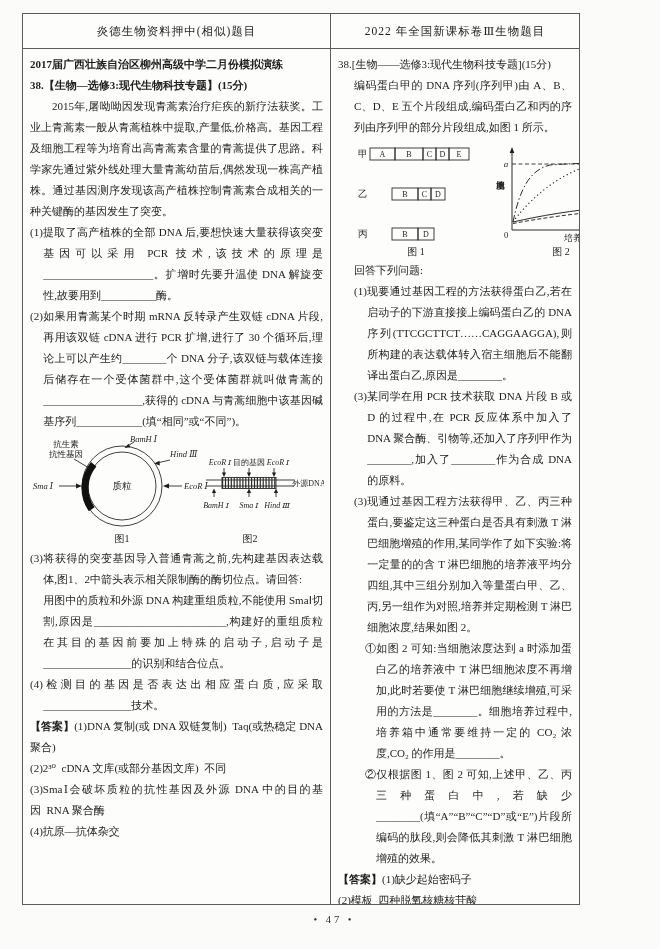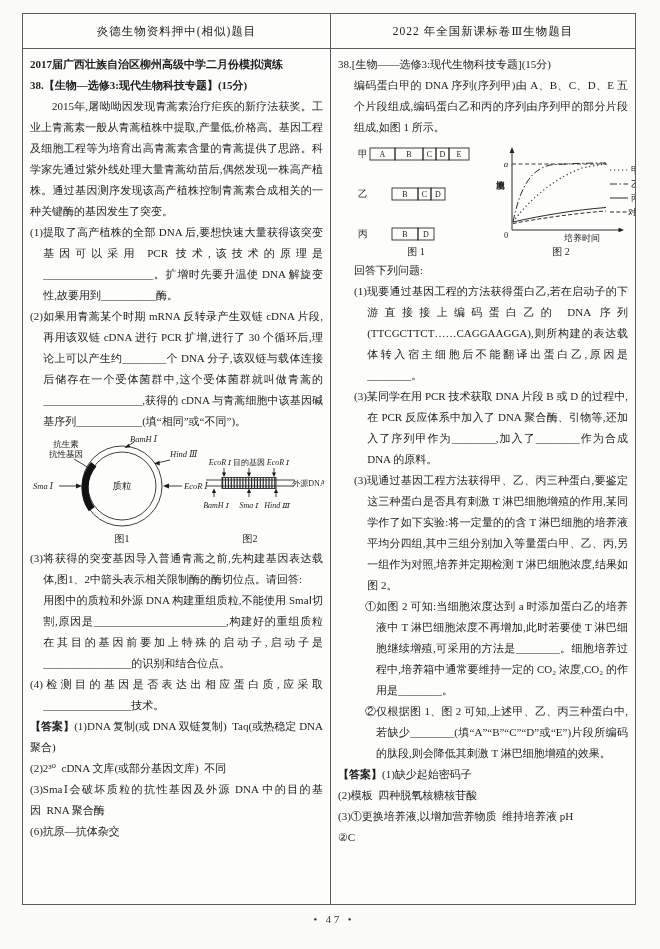--- a/index.html
+++ b/index.html
@@ -1,20 +1,20 @@
 <!DOCTYPE html>
 <html><head>
 <meta charset="utf-8">
 <style>
   html,body{margin:0;padding:0;}
   body{
     width:660px;height:949px;position:relative;background:#fbfbf9;
     font-family:"Liberation Serif","DejaVu Serif",serif;color:#1d1d1d;
   }
-  .sheet{position:absolute;left:22px;top:13px;width:614px;height:892px;
+  .sheet{position:absolute;left:22px;top:13px;width:558px;height:892px;
     border:1.4px solid #5c5c5c;box-sizing:border-box;background:#fdfdfc;
     display:grid;grid-template-columns:308px 1fr;grid-template-rows:35px 1fr;}
   .cell{box-sizing:border-box;}
   .hdr{border-bottom:1px solid #5c5c5c;display:flex;align-items:center;justify-content:center;
     font-size:11.5px;letter-spacing:1px;}
   .col-l{border-right:1px solid #5c5c5c;}
   .bodycell{padding:5px 7px 0 7px;font-size:11px;line-height:21px;text-align:justify;
     overflow:hidden;overflow-wrap:anywhere;}
   p{margin:0;}
   .bold{font-weight:bold;}
@@ -99,21 +99,21 @@
         <text x="220" y="108" text-anchor="middle" font-size="10">图2</text>
       </svg>
     </div>
 
     <p class="hang">(3)将获得的突变基因导入普通青蒿之前,先构建基因表达载体,图1、2中箭头表示相关限制酶的酶切位点。请回答:</p>
     <p class="block-ind">用图中的质粒和外源 DNA 构建重组质粒,不能使用 SmaⅠ切割,原因是________________________,构建好的重组质粒在其目的基因前要加上特殊的启动子,启动子是________________的识别和结合位点。</p>
     <p class="hang">(4)检测目的基因是否表达出相应蛋白质,应采取________________技术。</p>
     <p><span class="bold">【答案】</span><span>(1)DNA 复制(或 DNA 双链复制)&nbsp;&nbsp;Taq(或热稳定 DNA 聚合)</span></p>
     <p>(2)2³⁰&nbsp;&nbsp;cDNA 文库(或部分基因文库)&nbsp;&nbsp;不同</p>
     <p>(3)SmaⅠ会破坏质粒的抗性基因及外源 DNA 中的目的基因&nbsp;&nbsp;RNA 聚合酶</p>
-    <p>(6)抗原—抗体杂交</p>
+    <p>(4)抗原—抗体杂交</p>
   </div>
 
   <div class="cell bodycell">
     <p>38.[生物——选修3:现代生物科技专题](15分)</p>
     <div class="rwrap">
       <p>编码蛋白甲的 DNA 序列(序列甲)由 A、B、C、D、E 五个片段组成,编码蛋白乙和丙的序列由序列甲的部分片段组成,如图 1 所示。</p>
 
       <div class="figwrap">
         <svg width="292" height="118" viewBox="0 0 292 118">
 

